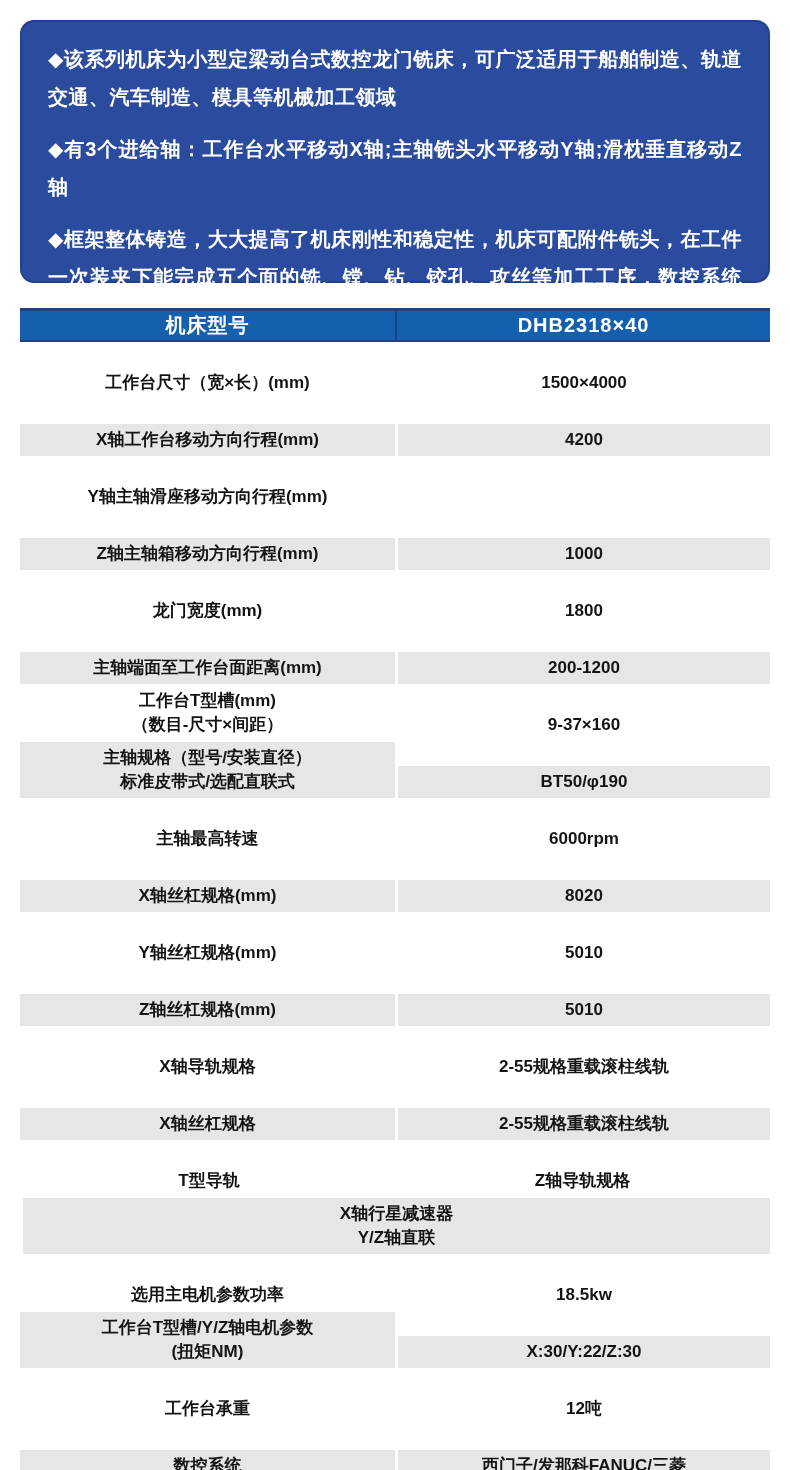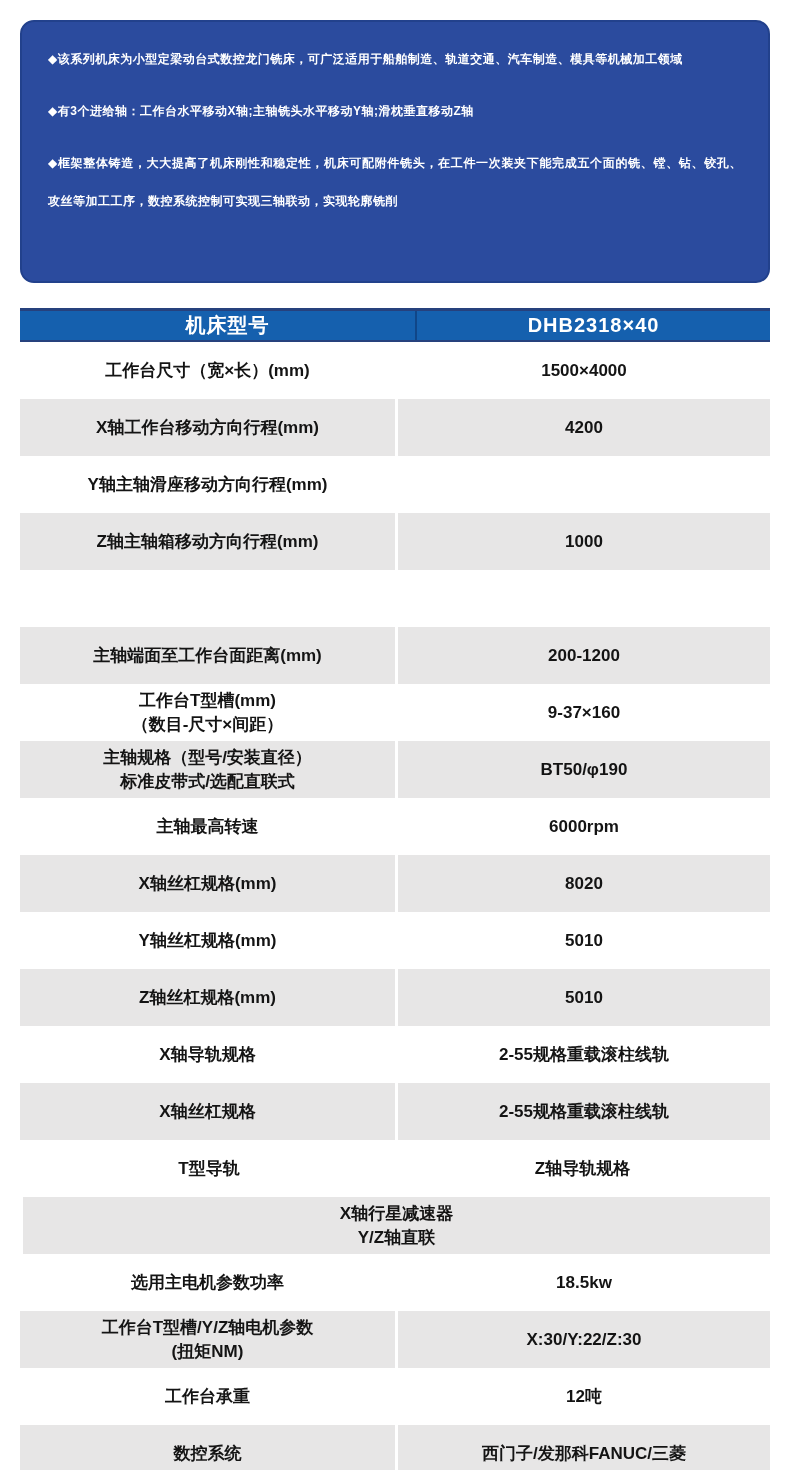--- a/index.html
+++ b/index.html
@@ -21,21 +21,21 @@
     width: 750px;
     height: 263px;
     background: var(--panel-blue, #2b4b9e);
     border: 2px solid var(--panel-edge, #22418c);
     border-radius: 14px;
     padding: 18px 26px 14px 26px;
     color: #ffffff;
   }
   .intro-panel p {
     margin: 0 0 14px 0;
-    font-size: 12px;
+    font-size: 20px;
     line-height: 38px;
     font-weight: 700;
     letter-spacing: 0.5px;
     text-align: justify;
     text-justify: inter-ideograph;
   }
   .intro-panel p:last-child { margin-bottom: 0; }
 
   
   .spec-table {
@@ -54,29 +54,30 @@
     color: #ffffff;
   }
   .thead .th {
     display: flex;
     align-items: center;
     justify-content: center;
     font-size: 20px;
     font-weight: 700;
     letter-spacing: 1px;
   }
-  .th.param-col { width: 375px; padding-left: 20px; }
+  .th.param-col { width: 375px; }
   .th.model-col {
     flex: 1;
     border-left: 2px solid rgba(10, 40, 90, 0.45);
   }
 
   .row {
     display: flex;
     min-height: 57px;
+    align-items: flex-end;
   }
   .row.striped .cell { background: var(--row-gray, #e7e6e6); }
   .cell {
     box-sizing: border-box;
     display: flex;
     flex-direction: column;
     align-items: center;
     justify-content: center;
     color: var(--text-color, #141414);
     font-weight: 700;
@@ -129,20 +130,26 @@
       </div>
       <div class="row striped">
         <div class="cell label-cell">
           <div>Z轴主轴箱移动方向行程(mm)</div>
         </div>
         <div class="cell value-cell">
           <div>1000</div>
         </div>
       </div>
       <div class="row">
+        <div class="cell label-cell">
+          <div>龙门宽度(mm)</div>
+        </div>
+        <div class="cell value-cell">
+          <div>1800</div>
+        </div>
       </div>
       <div class="row striped">
         <div class="cell label-cell">
           <div>主轴端面至工作台面距离(mm)</div>
         </div>
         <div class="cell value-cell">
           <div>200-1200</div>
         </div>
       </div>
       <div class="row">

